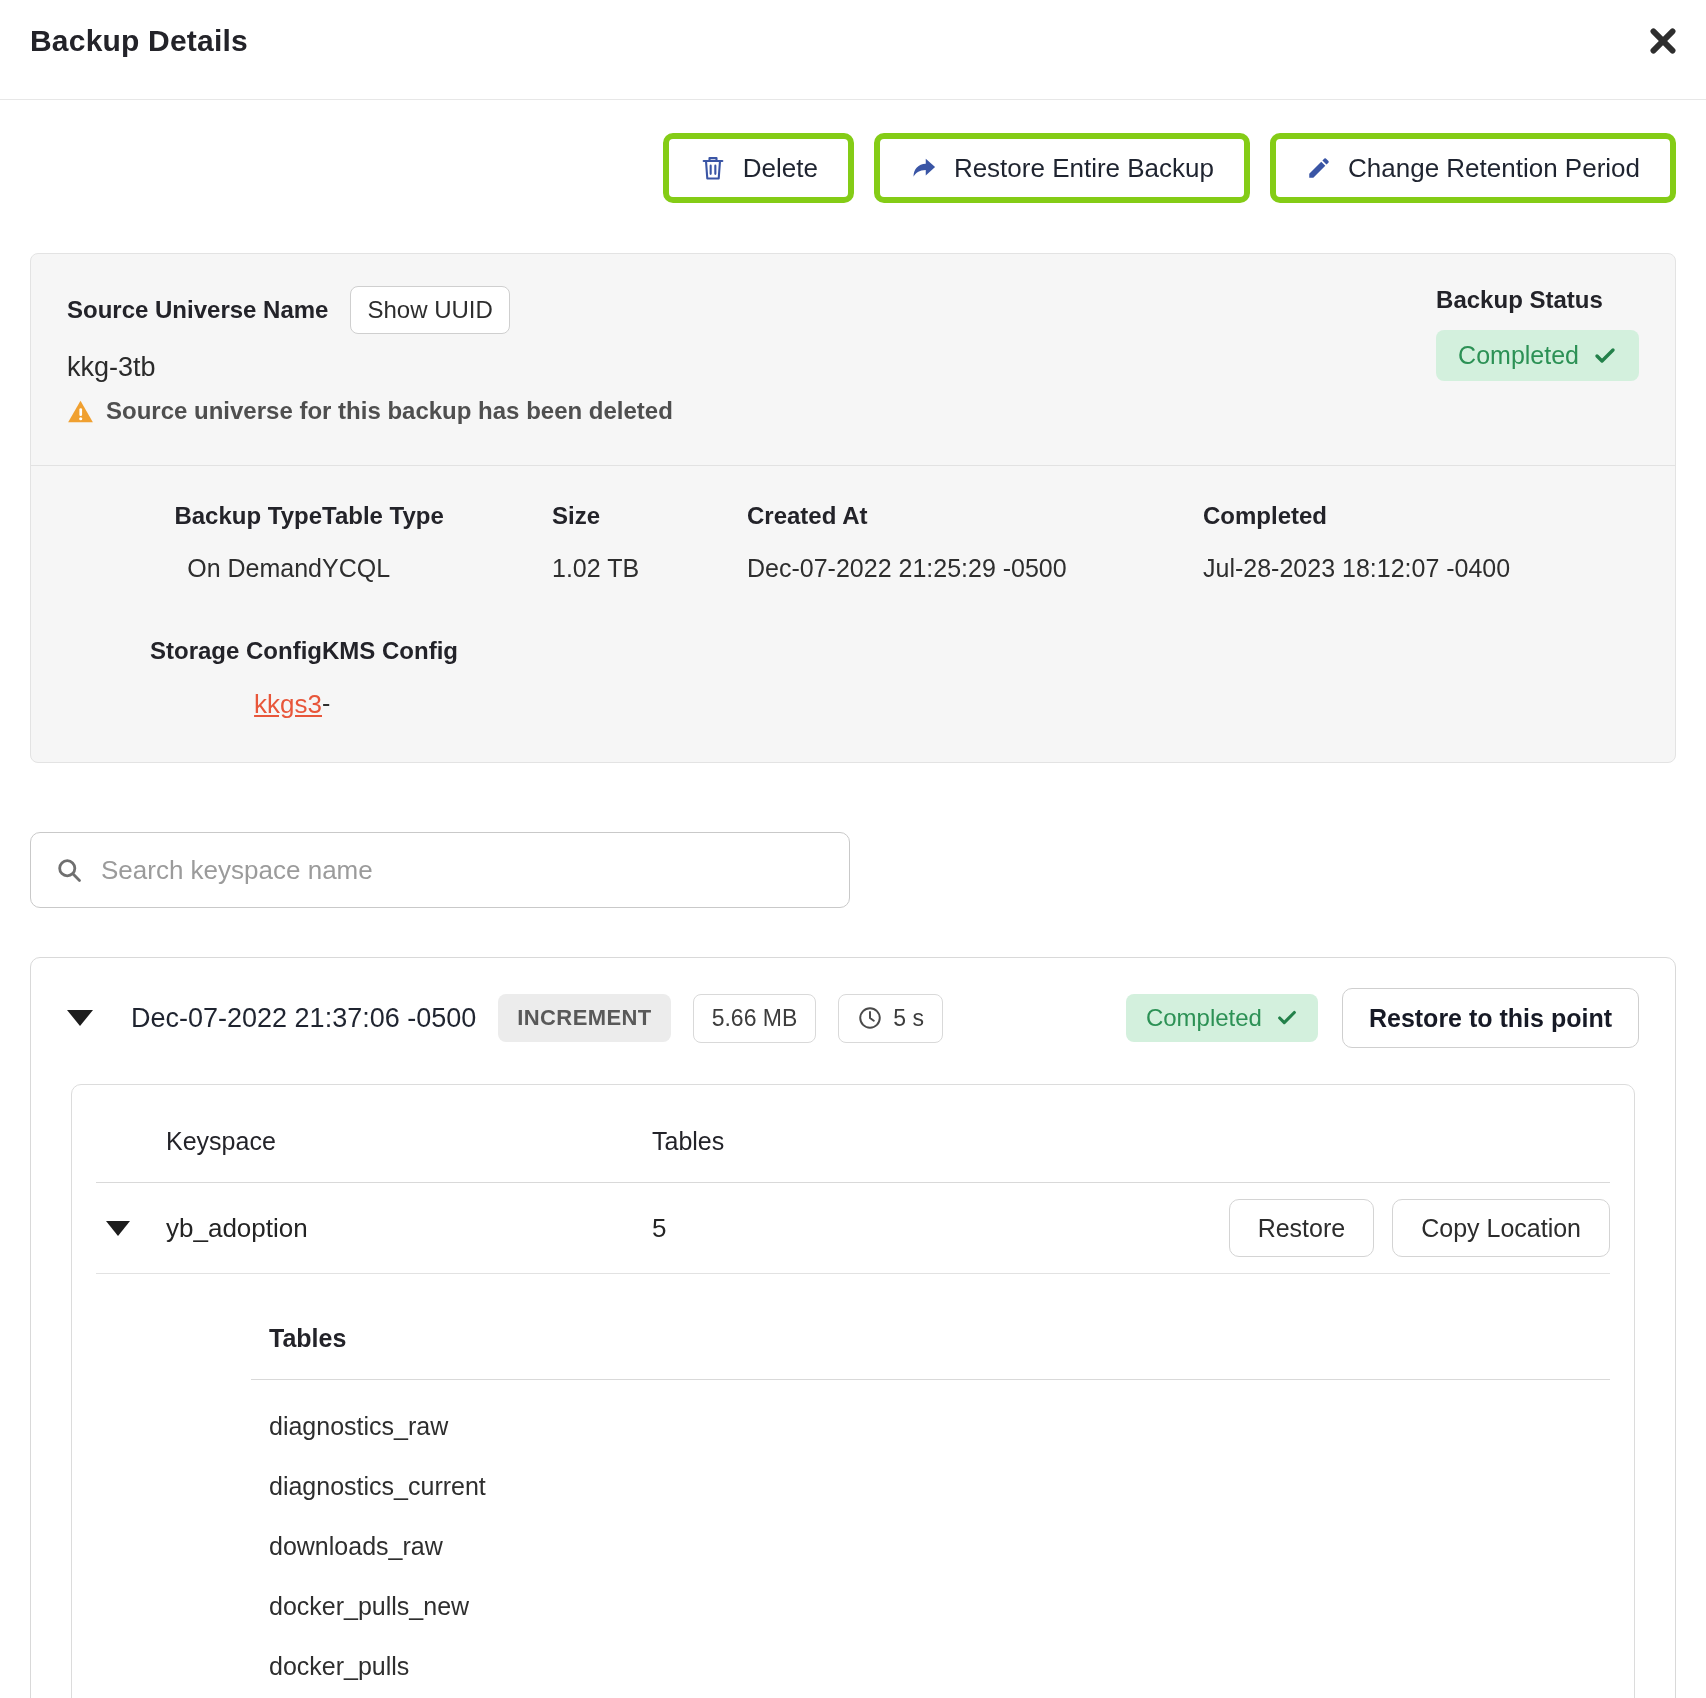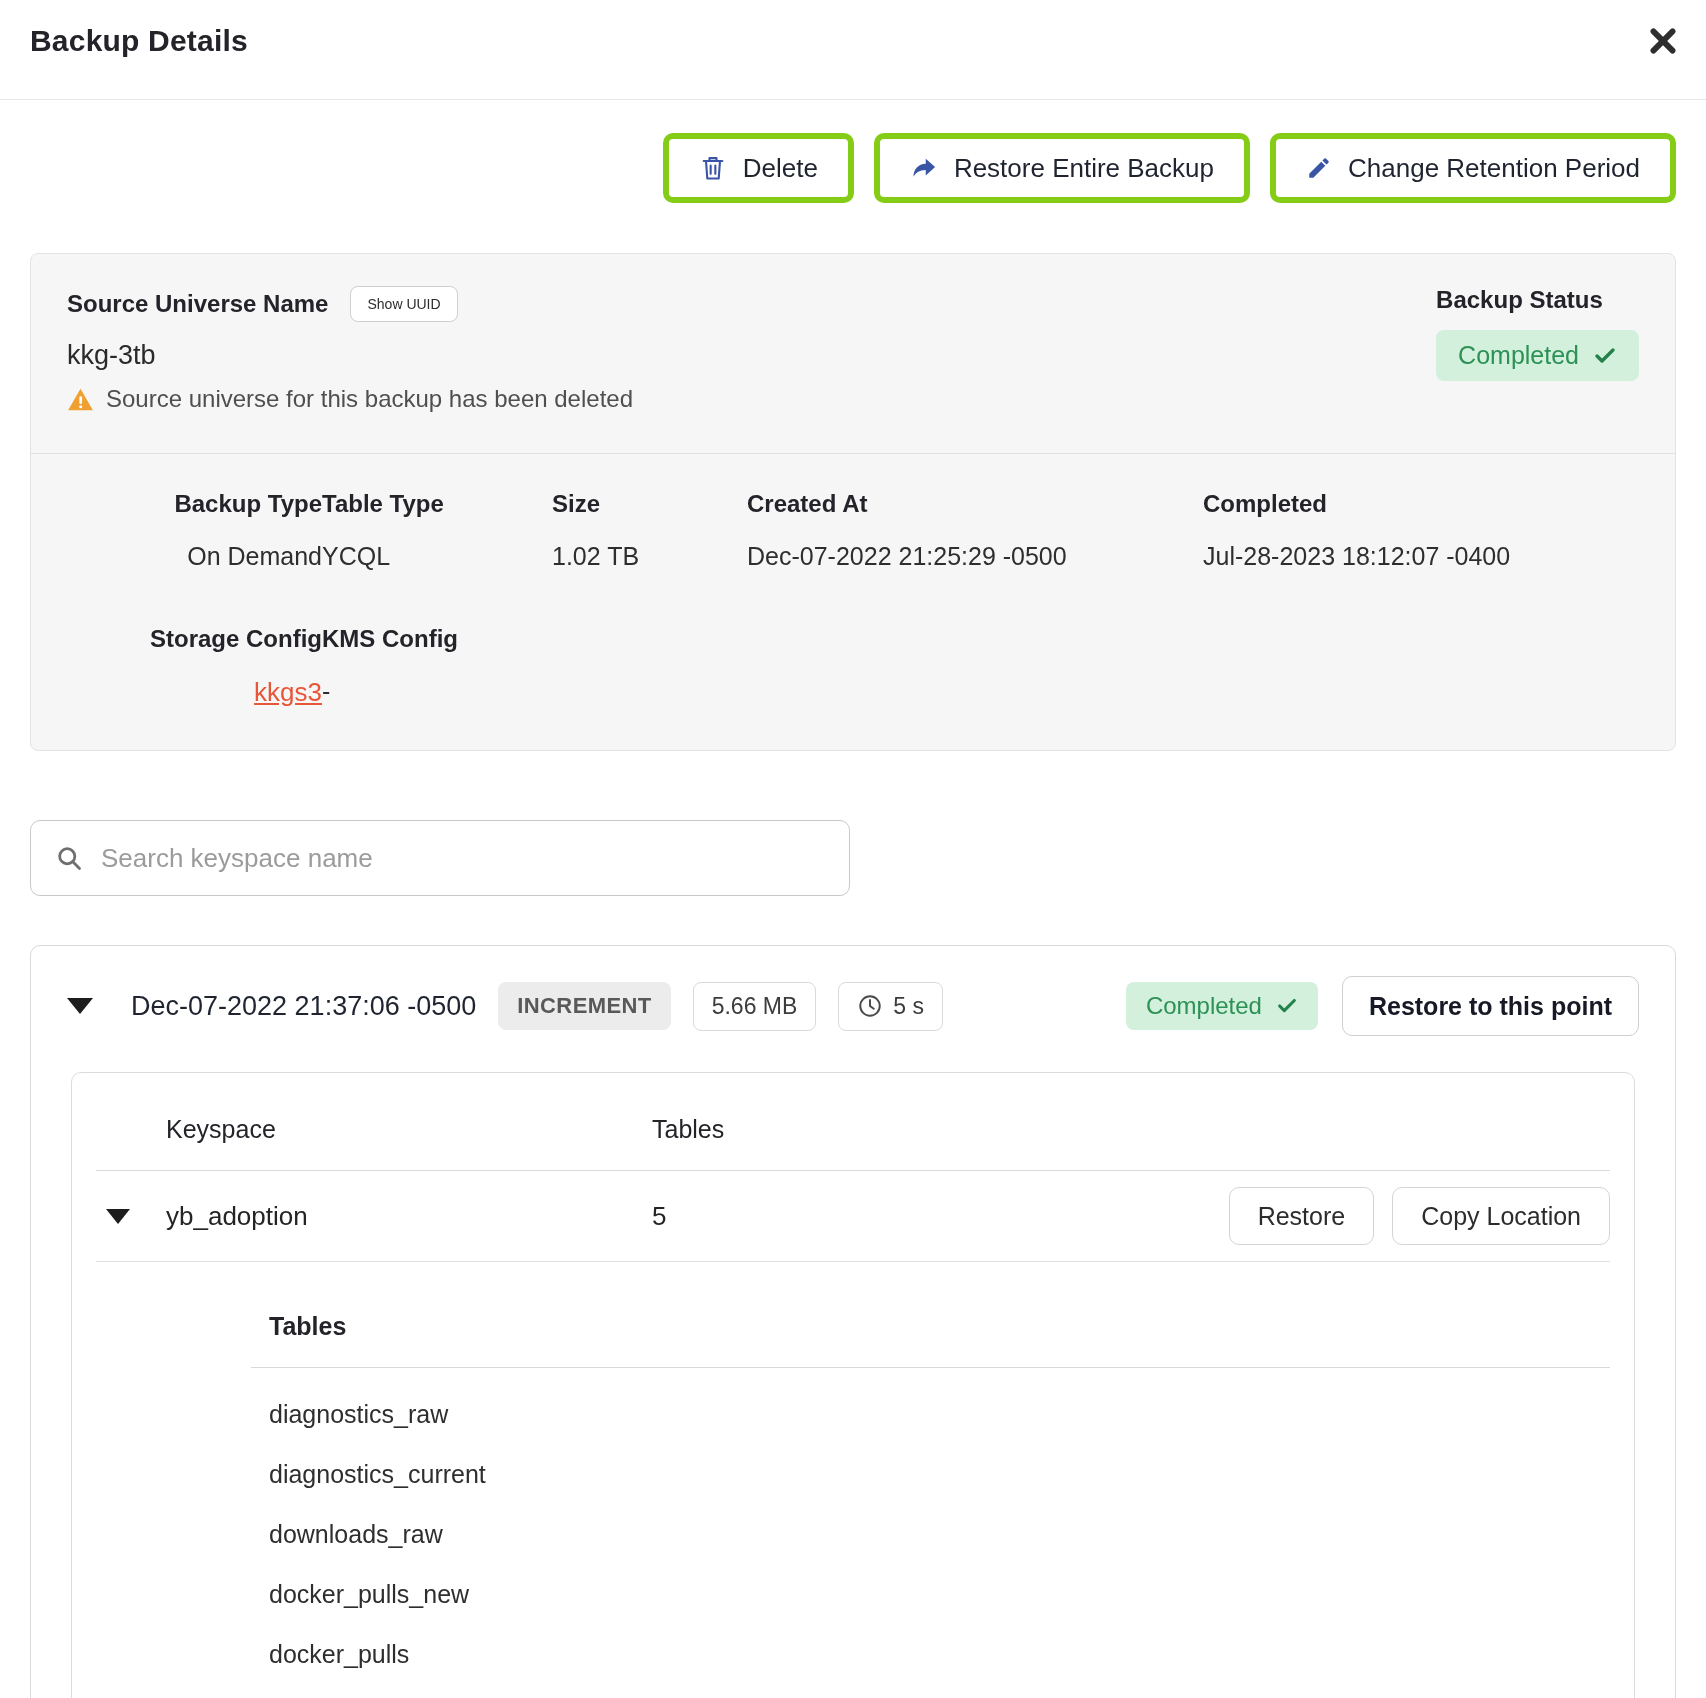--- a/index.html
+++ b/index.html
@@ -18,25 +18,25 @@
     border:6px solid #84cc16; border-radius:10px; background:#fff; font-size:26px;
     color:#1f2430; cursor:pointer; font-family:inherit; }
   .action-btn svg { flex:0 0 auto; }
 
   
   .summary-panel { margin:50px 30px 0; background:#f6f6f6; border:1px solid #e3e3e3;
     border-radius:8px; padding:32px 36px 42px; }
   .summary-top { display:flex; justify-content:space-between; align-items:flex-start; }
   .label-row { display:flex; align-items:center; gap:22px; }
   .bold-label { font-size:24px; font-weight:700; color:#232329; }
-  .uuid-btn { font-size:14px; padding:9px 16px; border:1px solid #cfcfcf; border-radius:8px;
+  .uuid-btn { font-size:24px; padding:9px 16px; border:1px solid #cfcfcf; border-radius:8px;
     background:#fff; color:#2d2d2d; cursor:pointer; font-family:inherit; }
   .universe-name { margin-top:18px; font-size:27px; color:#2a2a2a; }
   .warning-row { margin-top:14px; display:flex; align-items:center; gap:12px;
-    font-size:24px; color:#4f4f4f; }
+    font-size:24px; color:#4f4f4f;font-weight:bold; }
   .status-col { display:flex; flex-direction:column; align-items:flex-start; }
   .status-badge { display:inline-flex; align-items:center; gap:14px; background:#d3f0dd;
     color:#2c9155; font-size:25px; font-weight:500; padding:11px 22px; border-radius:8px;
     margin-top:16px; }
   .panel-divider { border:none; border-top:1px solid #e2e2e2; margin:40px -36px 0; }
   .fields-row { display:flex; margin-top:36px; }
   .field-c1 { width:255px;text-align:right; } .field-c2 { width:230px; } .field-c3 { width:195px; }
   .field-c4 { width:456px; } .field-c5 { flex:1; }
   .field .lbl { font-size:24px; font-weight:700; color:#232329; }
   .field .val { margin-top:24px; font-size:25px; color:#2e2e2e; }

